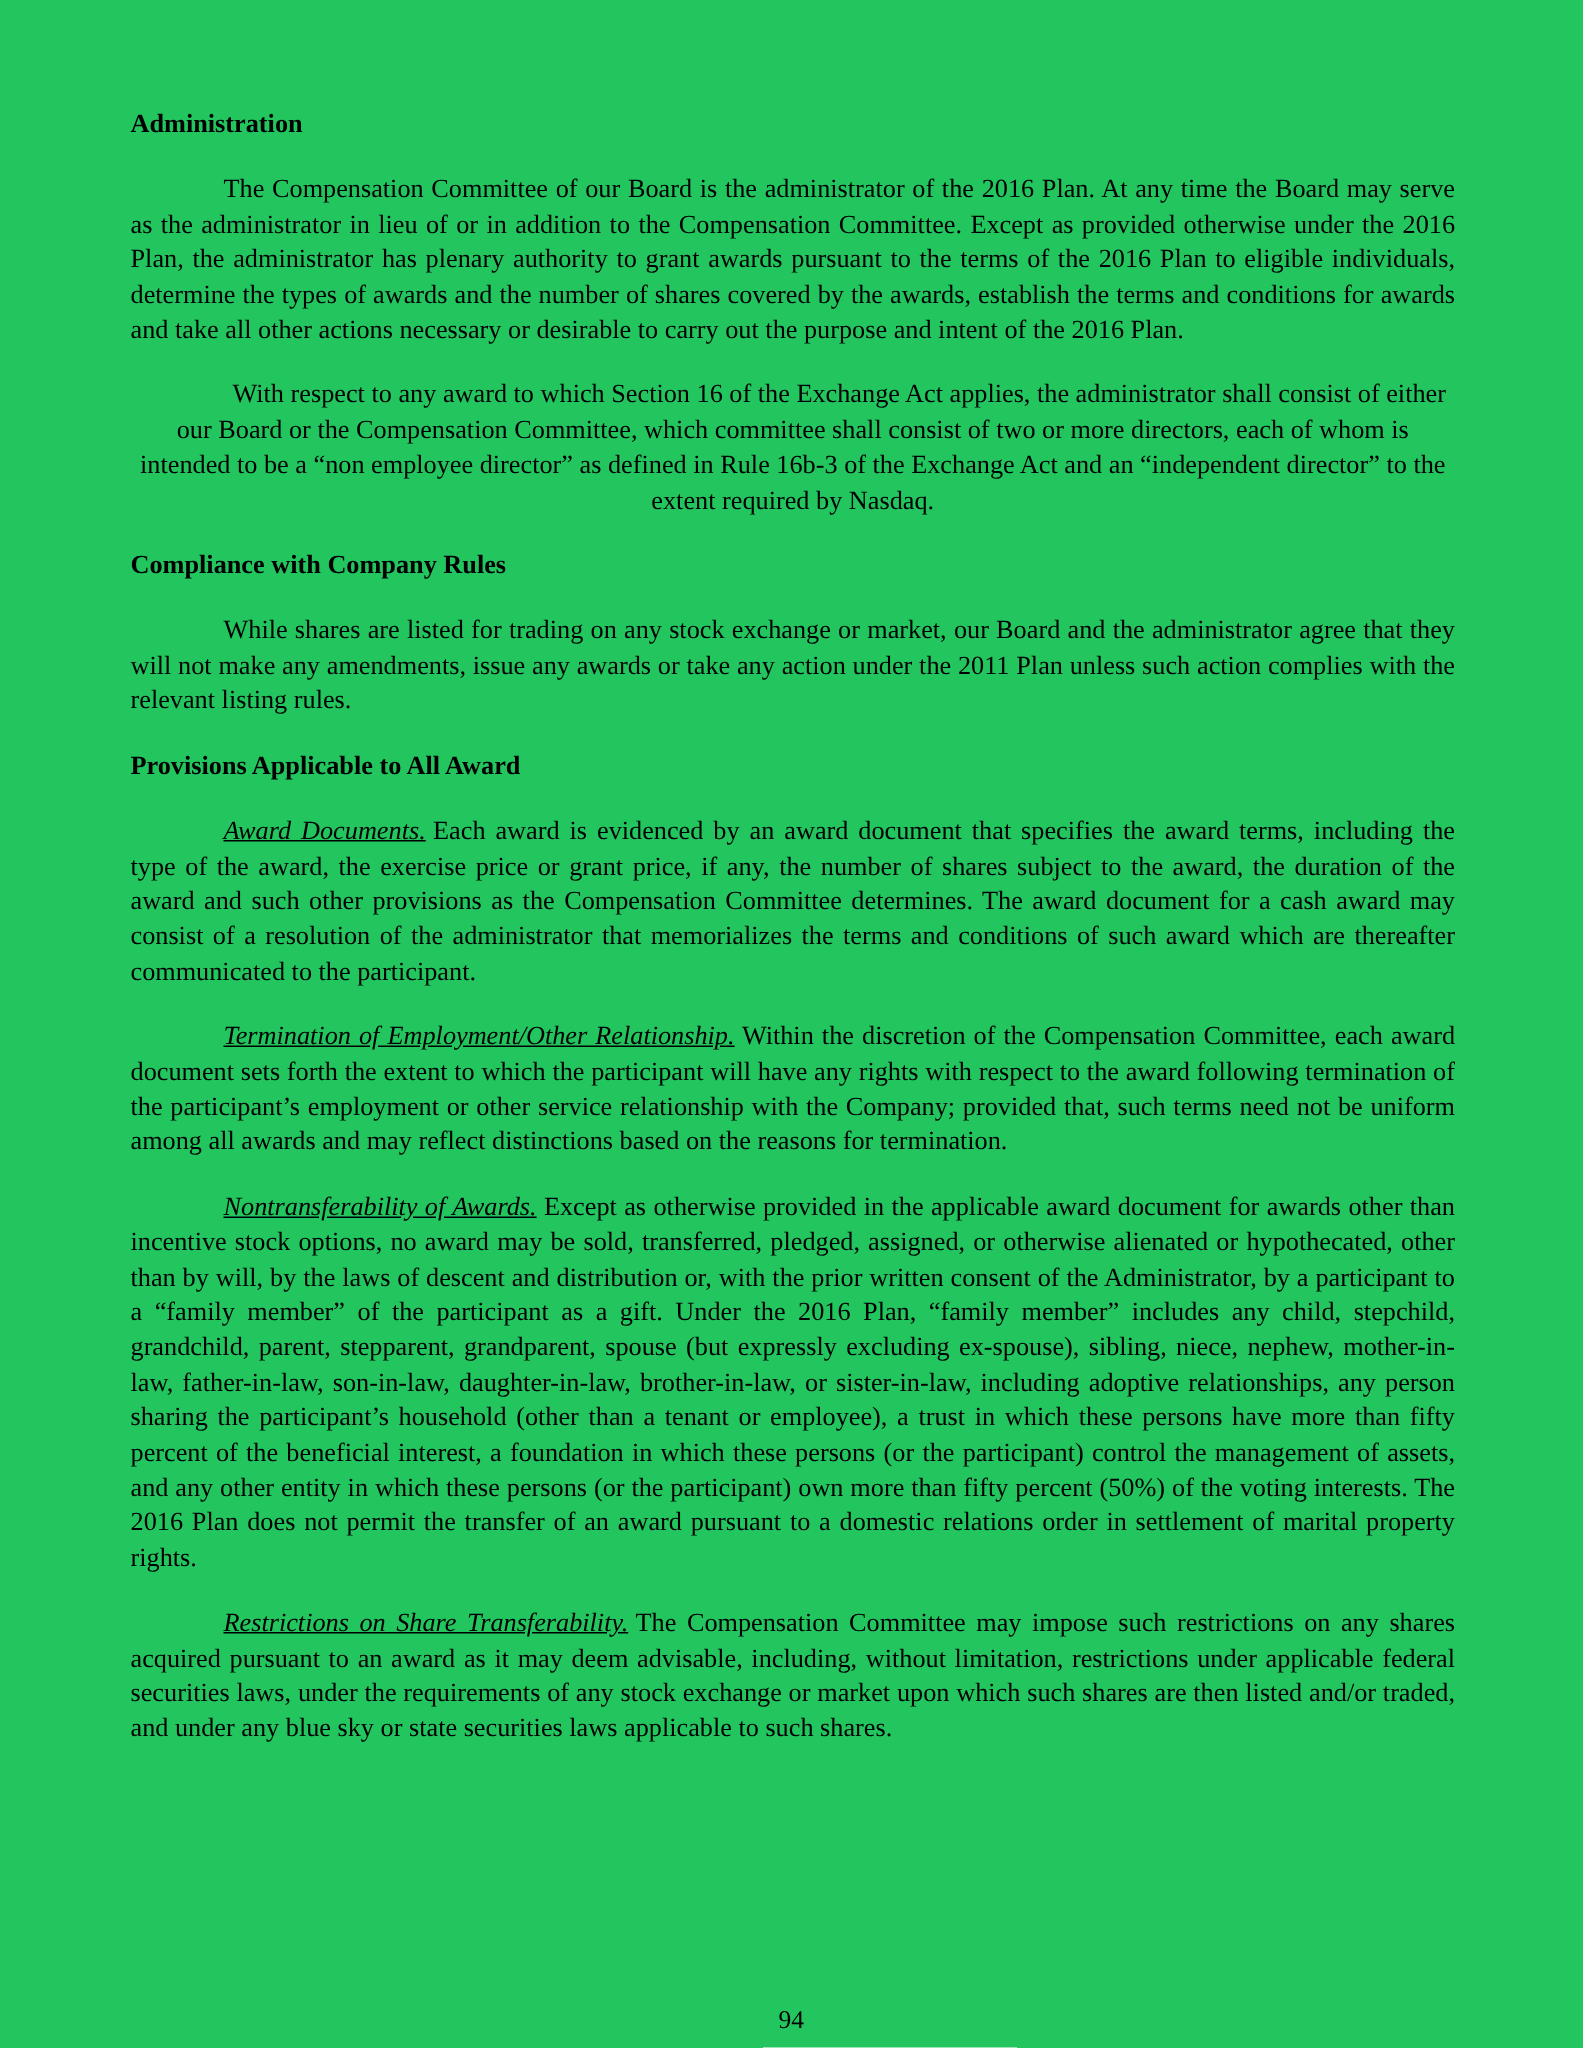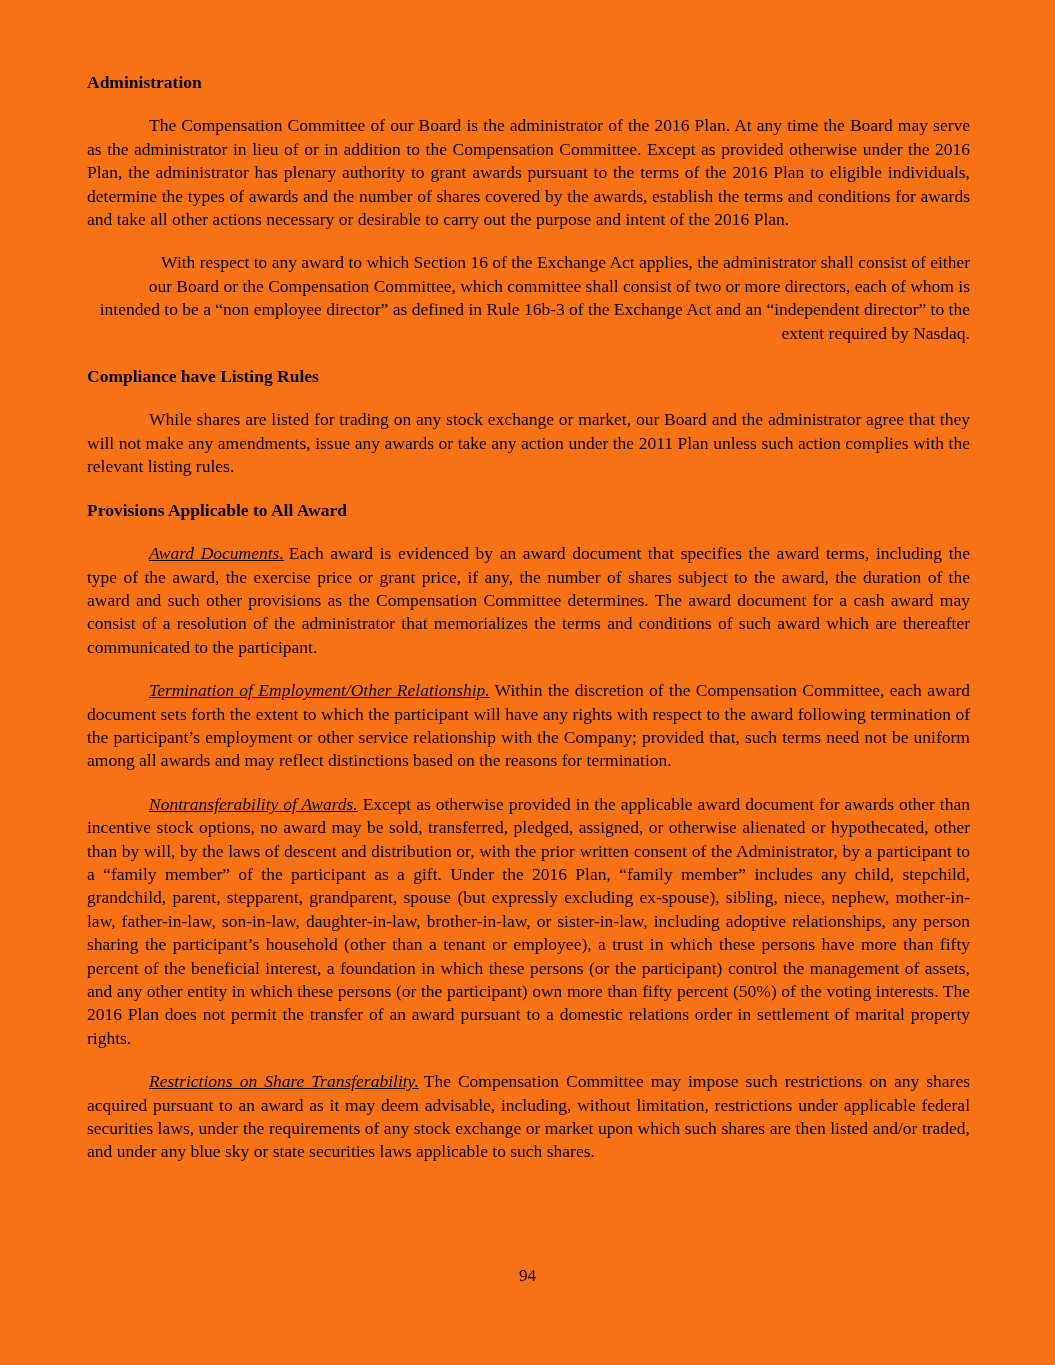--- a/index.html
+++ b/index.html
@@ -5,69 +5,69 @@
   html, body {
     margin: 0;
     padding: 0;
     background: #ffffff;
   }
   .page {
     position: relative;
     width: 1055px;
     height: 1365px;
     margin: 0 auto;
-    background: #f97316;
+    background: #22c55e;
     color: #000000;
     font-family: "Liberation Serif", "DejaVu Serif", serif;
     font-size: 17.5px;
     line-height: 23.4px;
     box-sizing: border-box;
     padding: 71px 85px 0 87px;
     overflow: hidden;
   }
   .heading {
     font-weight: bold;
     font-size: 17.5px;
     margin: 0 0 20px 0;
     text-align: left;
   }
   .para {
     margin: 0 0 20px 0;
     text-align: justify;
     text-indent: 62px;
   }
   .para.align-left {
-    text-align: right;
+    text-align: center;
   }
   .lead {
     font-style: italic;
     margin-right: 0.28em;
     text-decoration: underline;
   }
   .page-footer {
     position: absolute;
-    top: 1264px;
+    top: 1335px;
     left: 0;
     width: 100%;
     text-align: center;
     font-size: 17px;
   }
 </style>
 </head>
 <body>
 
 <div class="page">
 
   <div class="heading">Administration</div>
 
   <p class="para">The Compensation Committee of our Board is the administrator of the 2016 Plan. At any time the Board may serve as the administrator in lieu of or in addition to the Compensation Committee.  Except as provided otherwise under the 2016 Plan, the administrator has plenary authority to grant awards pursuant to the terms of the 2016 Plan to eligible individuals, determine the types of awards and the number of shares covered by the awards, establish the terms and conditions for awards and take all other actions necessary or desirable to carry out the purpose and intent of the 2016 Plan.</p>
 
   <p class="para align-left">With respect to any award to which Section 16 of the Exchange Act applies, the administrator shall consist of either our Board or the Compensation Committee, which committee shall consist of two or more directors, each of whom is intended to be a “non employee director” as defined in Rule 16b-3 of the Exchange Act and an “independent director” to the extent required by Nasdaq.</p>
 
-  <div class="heading">Compliance have Listing Rules</div>
+  <div class="heading">Compliance with Company Rules</div>
 
   <p class="para">While shares are listed for trading on any stock exchange or market, our Board and the administrator agree that they will not make any amendments, issue any awards or take any action under the 2011 Plan unless such action complies with the relevant listing rules.</p>
 
   <div class="heading">Provisions Applicable to All Award</div>
 
   <p class="para"><span class="lead">Award Documents.</span><span>Each award is evidenced by an award document that specifies the award terms, including the type of the award, the exercise price or grant price, if any, the number of shares subject to the award, the duration of the award and such other provisions as the Compensation Committee determines.  The award document for a cash award may consist of a resolution of the administrator that memorializes the terms and conditions of such award which are thereafter communicated to the participant.</span></p>
 
   <p class="para"><span class="lead">Termination of Employment/Other Relationship.</span><span>Within the discretion of the Compensation Committee, each award document sets forth the extent to which the participant will have any rights with respect to the award following termination of the participant’s employment or other service relationship with the Company; provided that, such terms need not be uniform among all awards and may reflect distinctions based on the reasons for termination.</span></p>
 
   <p class="para"><span class="lead">Nontransferability of Awards.</span><span>Except as otherwise provided in the applicable award document for awards other than incentive stock options, no award may be sold, transferred, pledged, assigned, or otherwise alienated or hypothecated, other than by will, by the laws of descent and distribution or, with the prior written consent of the Administrator, by a participant to a “family member” of the participant as a gift.  Under the 2016 Plan, “family member” includes any child, stepchild, grandchild, parent, stepparent, grandparent, spouse (but expressly excluding ex-spouse), sibling, niece, nephew, mother-in-law, father-in-law, son-in-law, daughter-in-law, brother-in-law, or sister-in-law, including adoptive relationships, any person sharing the participant’s household (other than a tenant or employee), a trust in which these persons have more than fifty percent of the beneficial interest, a foundation in which these persons (or the participant) control the management of assets, and any other entity in which these persons (or the participant) own more than fifty percent (50%) of the voting interests.  The 2016 Plan does not permit the transfer of an award pursuant to a domestic relations order in settlement of marital property rights.</span></p>

